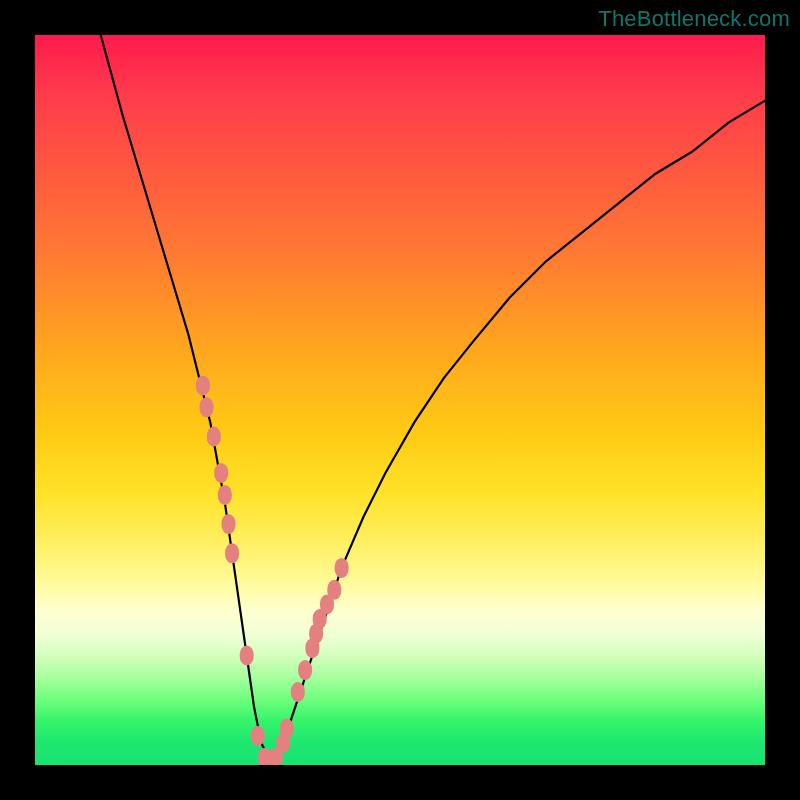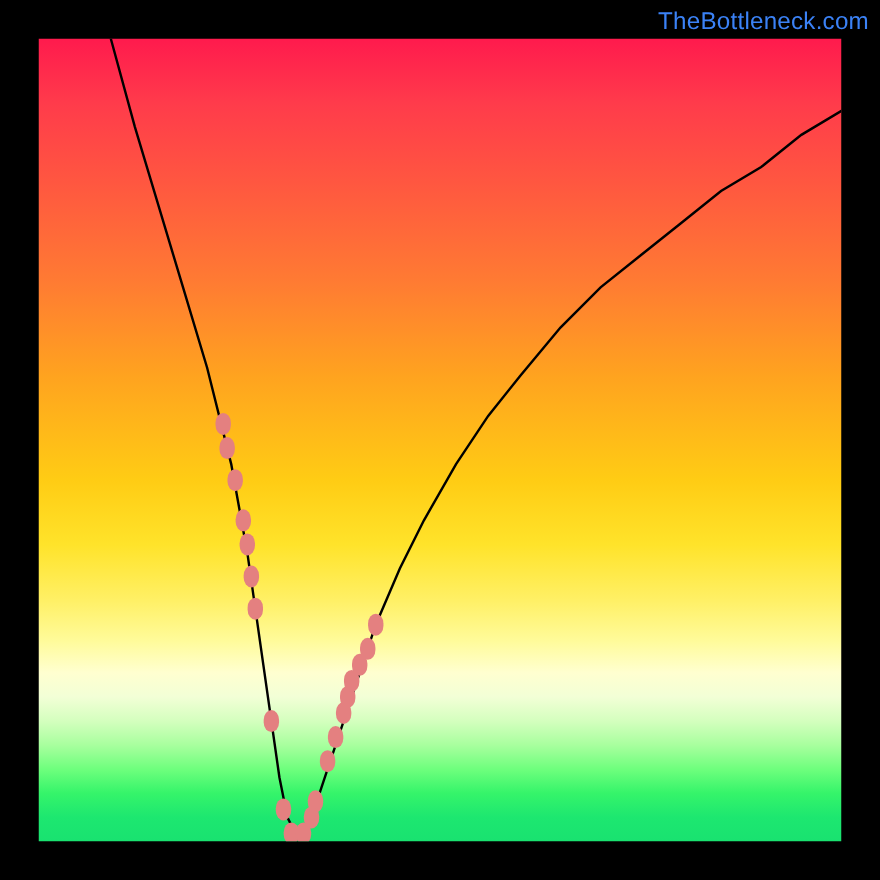--- a/index.html
+++ b/index.html
@@ -53,21 +53,21 @@
   .curve {
     position: absolute;
     left: 0; top: 0;
     width: 730px;
     height: 730px;
   }
   .watermark {
     position: absolute;
     top: 6px;
     right: 10px;
-    color: #3b82f6;
+    color: #0f766e;
     font-size: 22px;
     font-weight: 500;
     letter-spacing: 0.2px;
     user-select: none;
   }
 </style>
 </head>
 <body>
 
 <div class="frame">

